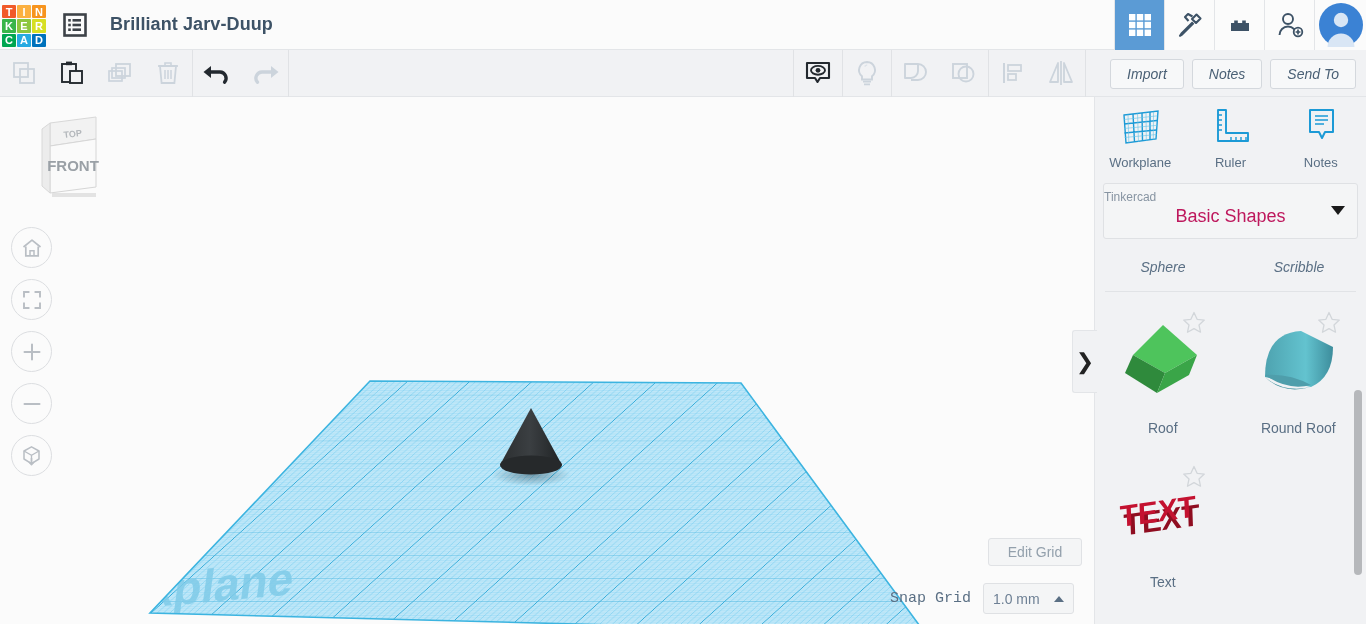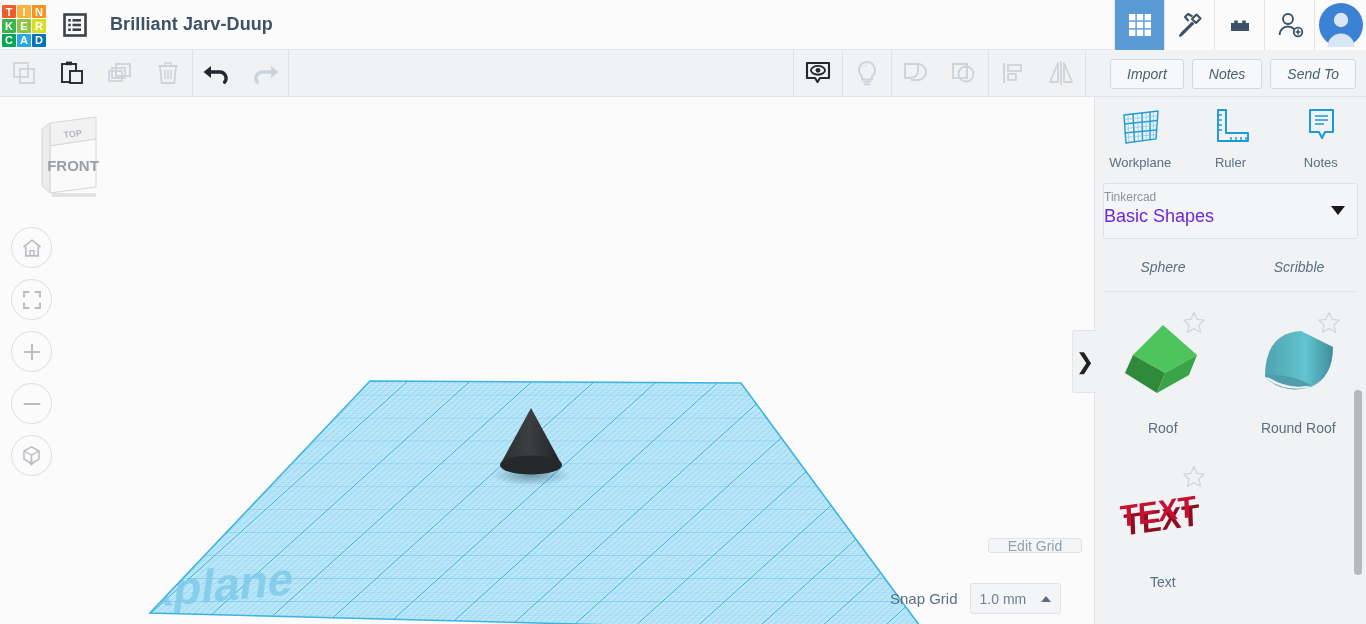--- a/index.html
+++ b/index.html
@@ -75,28 +75,28 @@
   }
   .viewcube { position: absolute; left: 24px; top: 18px; width: 80px; height: 82px; }
   .navbtns { position: absolute; left: 11px; top: 130px; display: flex; flex-direction: column; gap: 11px; }
   .navbtn {
     width: 41px; height: 41px; border-radius: 50%; border: 1px solid #dcdee1;
     background: #fbfbfb; display: flex; align-items: center; justify-content: center;
   }
   .grid-wrap { position: absolute; left: 0; top: 0; width: 1094px; height: 527px; }
 
   .edit-grid-btn {
-    position: absolute; left: 988px; top: 441px; width: 94px; height: 15px;
+    position: absolute; left: 988px; top: 441px; width: 94px; height: 28px;
     border: 1px solid #e0e2e5; border-radius: 3px; background: #f4f5f6;
     color: #93a0ac; font-size: 14px; display: flex; align-items: center; justify-content: center;
   }
   .snap-row {
     position: absolute; left: 890px; top: 486px; display: flex; align-items: center; gap: 12px;
   }
-  .snap-label { font-size: 15px; color: #5a6f84; }
+  .snap-label { font-size: 15px; color: #5a6f84; font-family: Liberation Mono, monospace; }
   .snap-select {
     width: 91px; height: 31px; border: 1px solid #dfe1e4; border-radius: 3px;
     background: #f4f5f6; display: flex; align-items: center; padding: 4px 9px;
     color: #6e8095; font-size: 14px; justify-content: space-between;
   }
 
   
   .collapse-tab {
     position: absolute; left: 1072px; top: 330px; width: 25px; height: 63px;
     background: #f1f2f4; border: 1px solid #e3e5e8; border-right: none;
@@ -111,21 +111,21 @@
     background: #f1f2f4; border-left: 1px solid #e3e5e8;
   }
   .rp-tools { display: flex; height: 80px; padding-top: 8px; }
   .rp-tool { flex: 1; display: flex; flex-direction: column; align-items: center; gap: 6px; }
   .rp-tool-label { font-size: 13px; color: #5a6f84; }
   .rp-select {
     margin: 6px 8px 0 8px; height: 56px; border: 1px solid #dfe1e4; border-radius: 3px;
     background: #f4f5f6; padding: 6px 0; position: relative;
   }
   .rp-select .sm { font-size: 12px; color: #8794a2; }
-  .rp-select .lg { font-size: 18px; color: #6d28d9; margin-top: 2px; }
+  .rp-select .lg { font-size: 18px; color: #be185d; margin-top: 2px; text-align: center; }
   .rp-caret {
     position: absolute; right: 12px; top: 22px;
     width: 0; height: 0; border-left: 7px solid transparent; border-right: 7px solid transparent;
     border-top: 9px solid #1a1a1a;
   }
   .rp-divider { height: 1px; background: #e1e3e6; margin: 9px 10px 0 10px; }
   .shapes-scroll {
     position: relative; height: 372px; overflow: hidden; margin-top: 0px;
   }
   .shapes-grid { display: grid; grid-template-columns: 1fr 1fr; }

